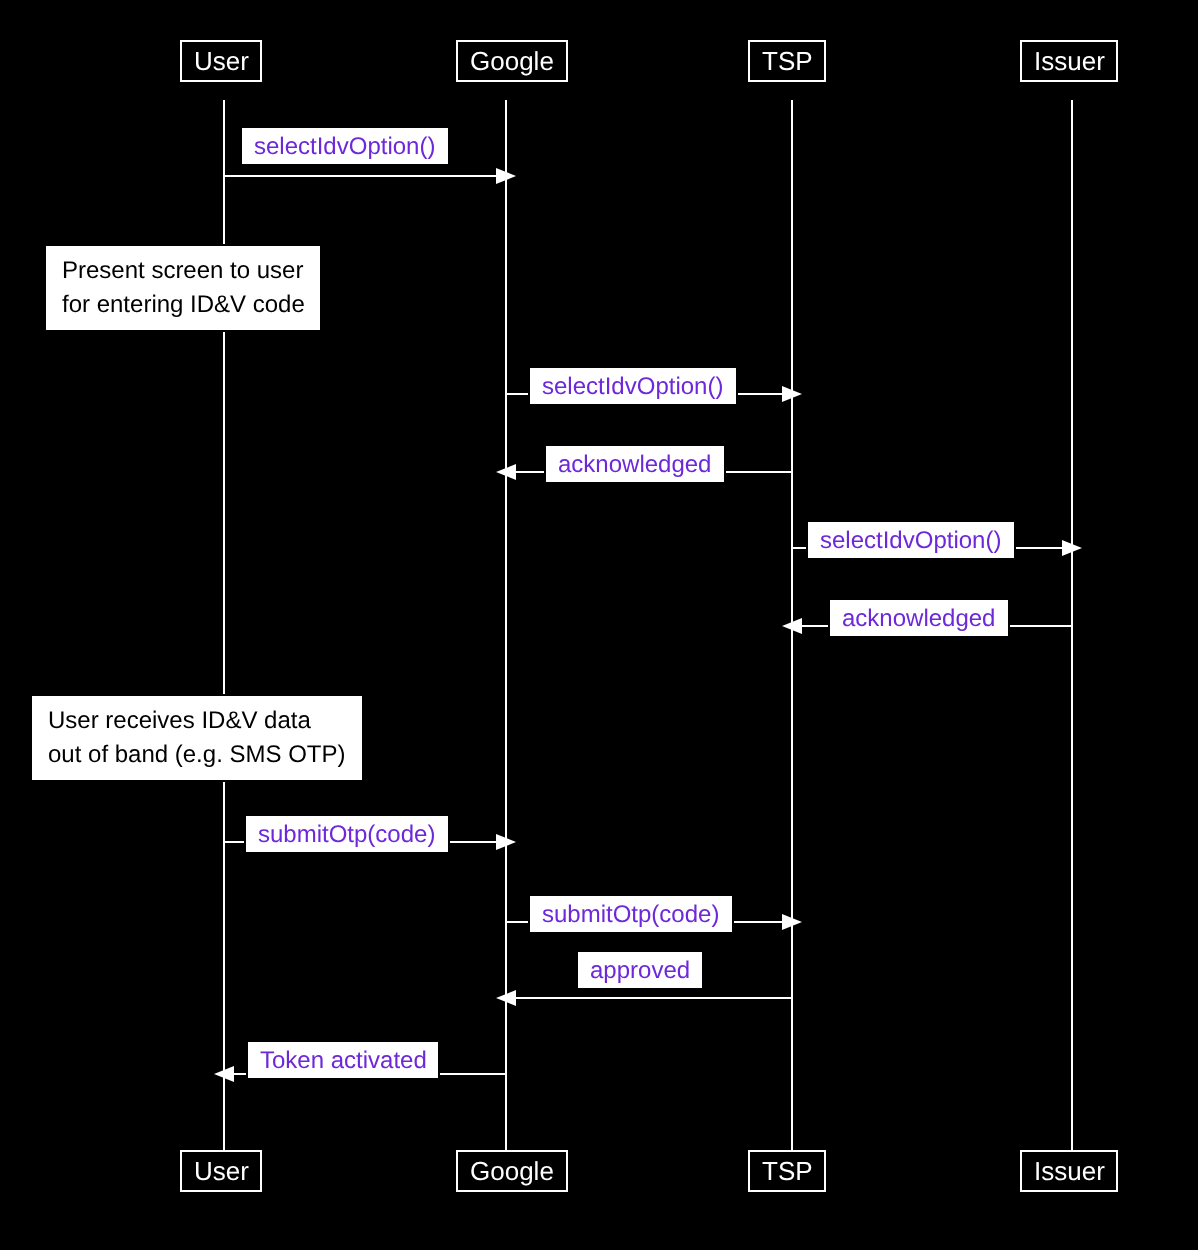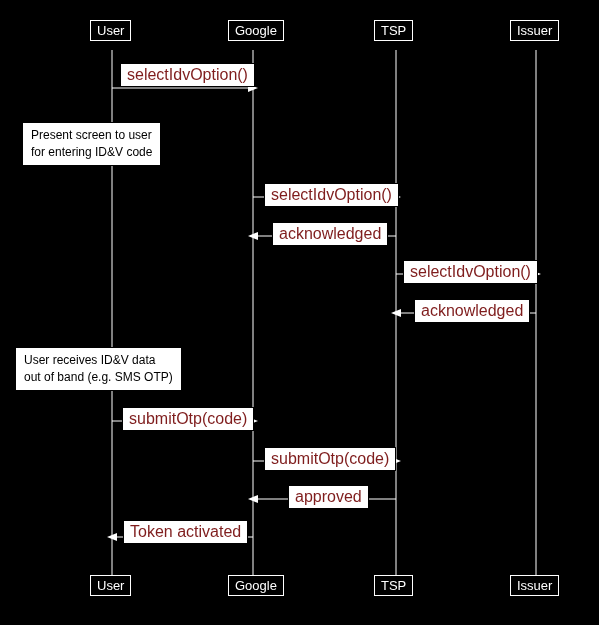--- a/index.html
+++ b/index.html
@@ -26,22 +26,22 @@
       font-weight: normal;
       background: #000;
       border: 1px solid #fff;
       padding: 2px 6px;
       white-space: nowrap;
     }
 
     
     .msg-label {
       position: absolute;
-      color: #7f1d1d;
-      font-size: 16px;
+      color: #6d28d9;
+      font-size: 12px;
       background: #fff;
       border: 1px solid #000;
       padding: 2px 6px;
       white-space: nowrap;
     }
 
     
     .note-box {
       position: absolute;
       color: #000;
@@ -129,17 +129,17 @@
   <div class="msg-label" style="left:272px; top:222px;">acknowledged</div>
 
   <div class="msg-label" style="left:403px; top:260px;">selectIdvOption()</div>
 
   <div class="msg-label" style="left:414px; top:299px;">acknowledged</div>
 
   <div class="msg-label" style="left:122px; top:407px;">submitOtp(code)</div>
 
   <div class="msg-label" style="left:264px; top:447px;">submitOtp(code)</div>
 
-  <div class="msg-label" style="left:288px; top:485px;">approved</div>
+  <div class="msg-label" style="left:288px; top:475px;">approved</div>
 
   <div class="msg-label" style="left:123px; top:520px;">Token activated</div>
 
 </div>
 
 </body></html>

